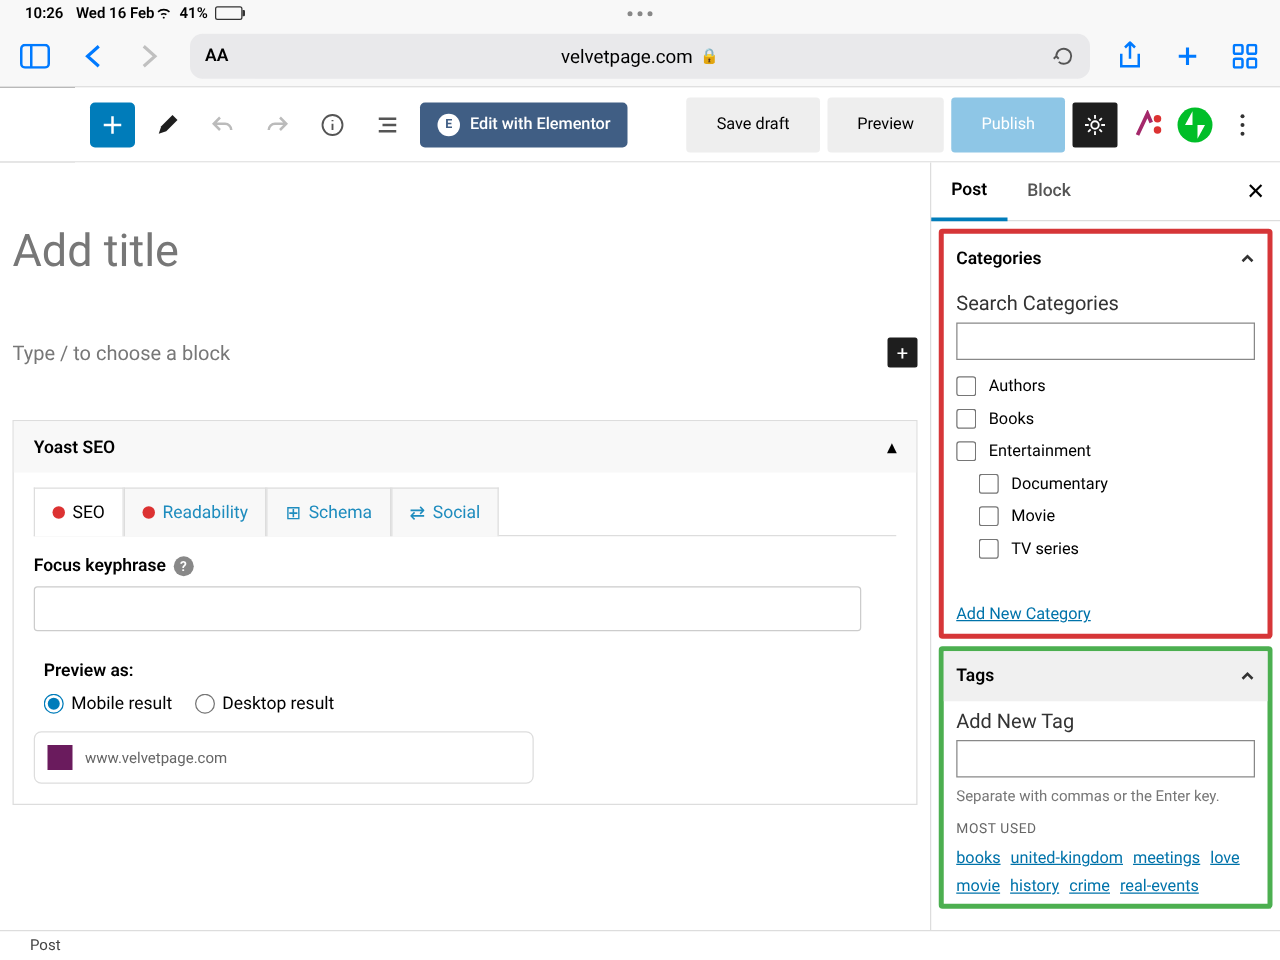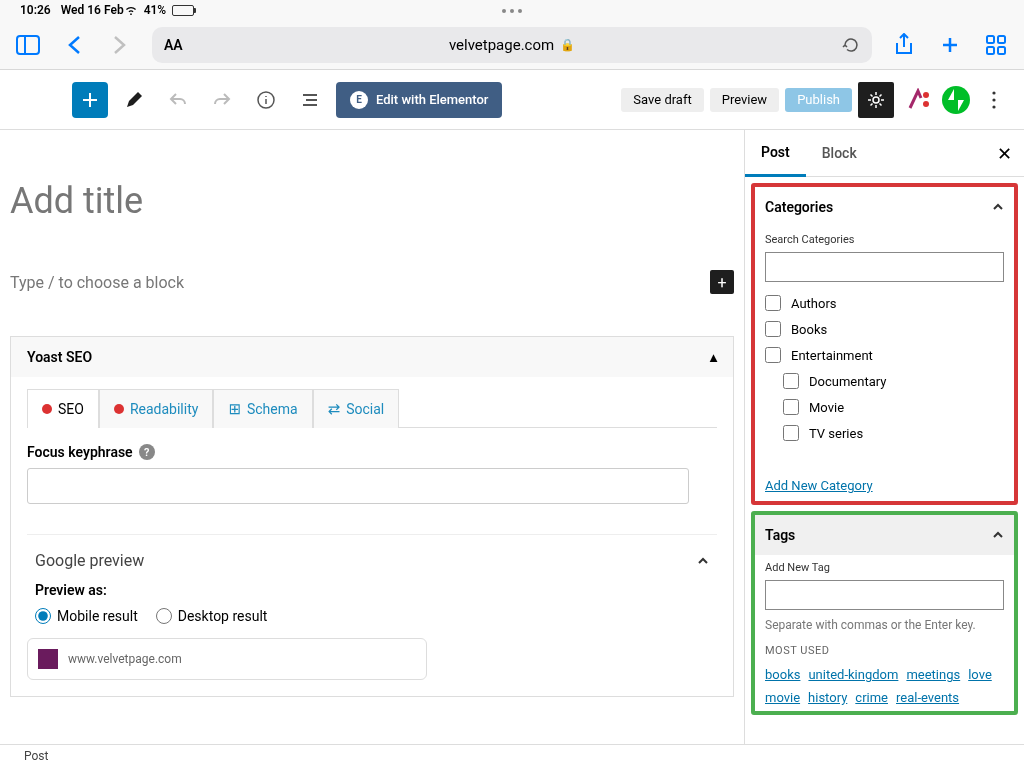--- a/index.html
+++ b/index.html
@@ -37,21 +37,21 @@
 .sq-btn.disabled { color: #bbb; }
 .elementor-btn { height: 36px; background: #93003c; color: #fff; border: none; padding: 0 14px; border-radius: 4px; font-size: 13px; font-weight: 500; display: flex; align-items: center; gap: 8px; cursor: pointer; }
 .elementor-btn { background: #93003F; }
 .elementor-btn { background: rgba(147,0,60,1); }
 .elementor-btn { background: #93003c; }
 
 .elementor-btn { background: #2e5c8a; }
 .elementor-btn { background: #405a75; }
 .elementor-btn { background: #405E84; }
 .elementor-btn .e-badge { width: 18px; height: 18px; background: #fff; color: #405E84; border-radius: 50%; font-size: 10px; font-weight: 700; display:flex; align-items:center; justify-content:center; }
-.txt-btn { height: 24px; padding: 0 12px; border: none; background: #eee; font-size: 13px; border-radius: 3px; cursor: pointer; }
+.txt-btn { height: 44px; padding: 0 24px; border: none; background: #eee; font-size: 13px; border-radius: 3px; cursor: pointer; }
 .txt-btn.preview { background: #eee; }
 .txt-btn.publish { background: #8ec6e6; color: #fff; }
 .dark-sq { width: 36px; height: 36px; background: #1e1e1e; color: #fff; display: flex; align-items: center; justify-content: center; border-radius: 2px; border:none; cursor:pointer; }
 .yoast-icon { width: 36px; height: 36px; display:flex; align-items:center; justify-content:center; }
 .jetpack-icon { width: 28px; height: 28px; background: #00be28; border-radius: 50%; position: relative; }
 .jetpack-icon::before { content:''; position:absolute; left:6px; top:3px; width:0; height:0; border-left:6px solid transparent; border-bottom:11px solid #fff; }
 .jetpack-icon::after { content:''; position:absolute; right:6px; bottom:3px; width:0; height:0; border-right:6px solid transparent; border-top:11px solid #fff; }
 
 
 .workspace { position: absolute; top: 130px; left: 0; right: 0; bottom: 24px; display: flex; }
@@ -89,21 +89,21 @@
 .sidebar-tab { padding: 14px 16px; font-size: 14px; font-weight:500; cursor:pointer; color:#555; }
 .sidebar-tab.active { color:#000; border-bottom: 3px solid #007cba; margin-bottom:-1px; font-weight:600; }
 .close-x { position:absolute; right:12px; font-size:18px; cursor:pointer; }
 .sb-body { overflow: auto; padding: 6px; }
 
 .panel-box { border: 4px solid transparent; border-radius: 3px; margin-bottom: 6px; }
 .panel-box.red { border-color: #d63638; }
 .panel-box.green { border-color: #4caf50; }
 .panel-head { padding: 12px 10px; display:flex; justify-content:space-between; align-items:center; font-weight:600; font-size:14px; }
 .panel-box.green .panel-head { background:#f0f0f0; }
-.sb-label { font-size:11px; color:#333; margin: 6px 10px; display:block; }
+.sb-label { font-size:16px; color:#333; margin: 6px 10px; display:block; }
 .sb-input { width: calc(100% - 20px); height: 30px; border:1px solid #888; margin: 0 10px 8px 10px; }
 .cat-list { padding: 0 10px; max-height: 170px; overflow:auto; }
 .cat-item { display:flex; align-items:center; gap:10px; padding: 5px 0; font-size:13px; }
 .cat-item.indent { padding-left: 18px; }
 .cat-item input { width:16px; height:16px; }
 .add-link { color:#0073aa; font-size:13px; text-decoration:underline; padding: 8px 10px; display:inline-block; cursor:pointer;margin-top:24px; }
 .hint { font-size:12px; color:#777; padding: 0 10px 8px 10px; }
 .most-used { font-size:11px; letter-spacing:0.5px; color:#666; padding: 4px 10px; }
 .tag-pills { padding: 6px 10px; display:flex; flex-wrap:wrap; gap:8px; }
 .tag-pill { color:#0073aa; font-size:13px; text-decoration:underline; cursor:pointer; }
@@ -289,28 +289,20 @@
             <span style="color:#1e8cbe">Social</span>
           </div>
       </div>
       <div class="yoast-body">
         <div class="yoast-label">
           <span>Focus keyphrase</span>
           <span class="help-circ">?</span>
         </div>
         <input class="kw-input" style="">
 
-        <div class="google-prev">
-          <span>Google preview</span>
-          <span>
-              <svg class="chev" viewBox="0 0 12 12">
-                <path d="M2 8l4-4 4 4" fill="none" stroke="#333" stroke-width="2"></path>
-              </svg>
-            </span>
-        </div>
         <div class="preview-as">Preview as:</div>
         <div class="radio-row">
           <label>
               <input type="radio" checked="" style="">
               <span>Mobile result</span>
             </label>
           <label>
               <input type="radio" style="">
               <span>Desktop result</span>
             </label>

